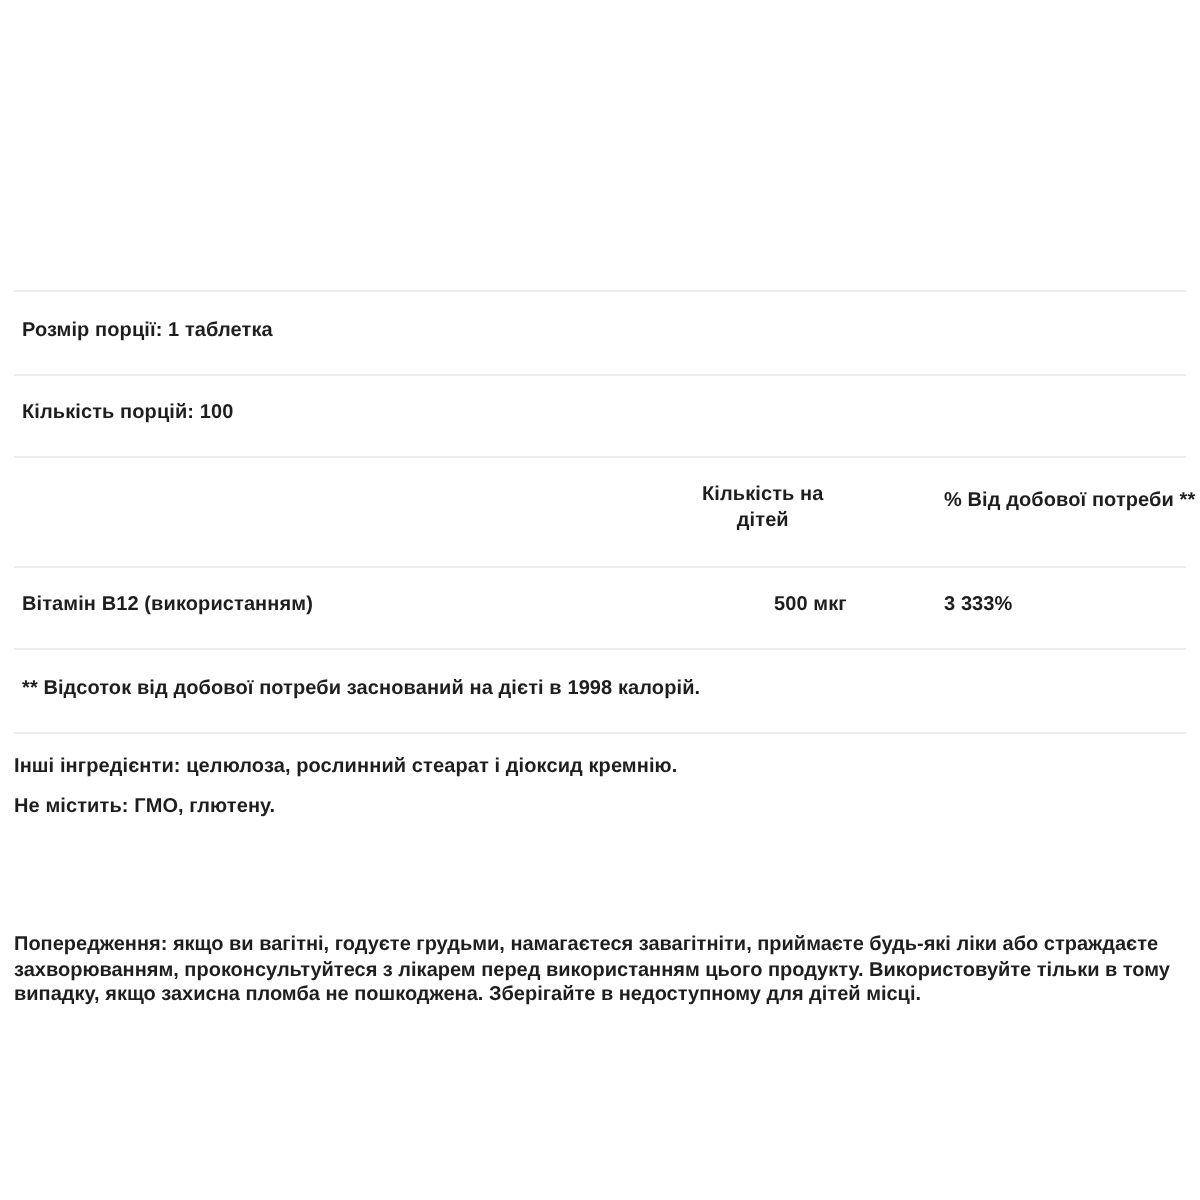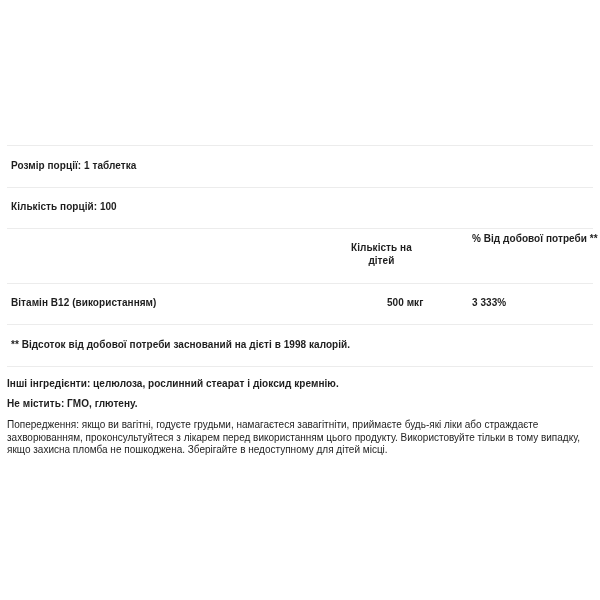--- a/index.html
+++ b/index.html
@@ -1,39 +1,39 @@
 <!DOCTYPE html>
 <html><head>
 <meta charset="utf-8">
 <style>
   html, body { margin: 0; padding: 0; background: #ffffff; }
   body { width: 600px; height: 600px; position: relative; overflow: hidden;
          font-family: "Liberation Sans", "DejaVu Sans", sans-serif; color: #1e1e1e; }
   .wrap { position: absolute; left: 7px; right: 7px; top: 0; }
   .hr { position: absolute; left: 0; right: 0; height: 1px; background: #ececec; }
   .t { position: absolute; font-size: 10px; font-weight: bold; line-height: 13px; white-space: nowrap; letter-spacing: 0.05px; text-align: center; }
-  .para { position: absolute; left: 0; width: 580px; font-size: 10px; font-weight: normal; line-height: 12.5px; }
+  .para { position: absolute; left: 0; width: 580px; font-size: 10px; font-weight: bold; line-height: 12.5px; margin-top: 48px; }
 </style>
 </head>
 <body>
 
 <div class="wrap">
   <div class="hr" style="top:145px"></div>
 
   <div class="t" style="left:4px; top:159px">Розмір порції: 1 таблетка</div>
   <div class="hr" style="top:187px"></div>
 
   <div class="t" style="left:4px; top:200px">Кількість порцій: 100</div>
   <div class="hr" style="top:228px"></div>
 
   <div class="t" style="left:344px; top:241px">
     <div>Кількість на</div>
     <div>дітей</div>
   </div>
-  <div class="t" style="left:465px; top:232px">% Від добової потреби **</div>
+  <div class="t" style="left:465px; top:244px">% Від добової потреби **</div>
   <div class="hr" style="top:283px"></div>
 
   <div>
     <div class="t" style="left:4px; top:296px">Вітамін B12 (використанням)</div>
     <div class="t" style="left:380px; top:296px">500 мкг</div>
     <div class="t" style="left:465px; top:296px">3 333%</div>
   </div>
   <div class="hr" style="top:324px"></div>
 
   <div class="t" style="left:4px; top:338px">** Відсоток від добової потреби заснований на дієті в 1998 калорій.</div>

